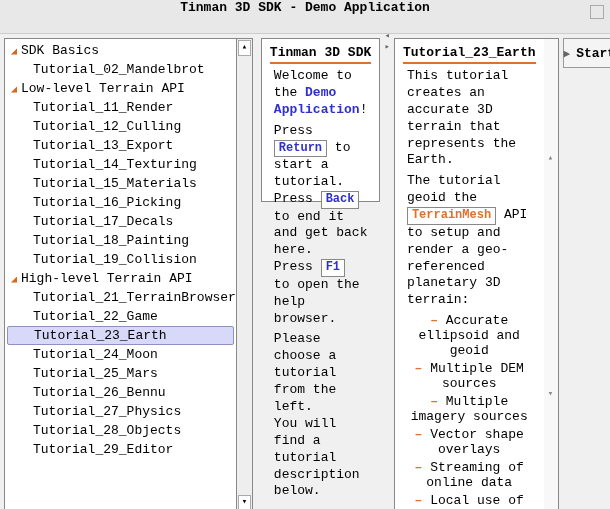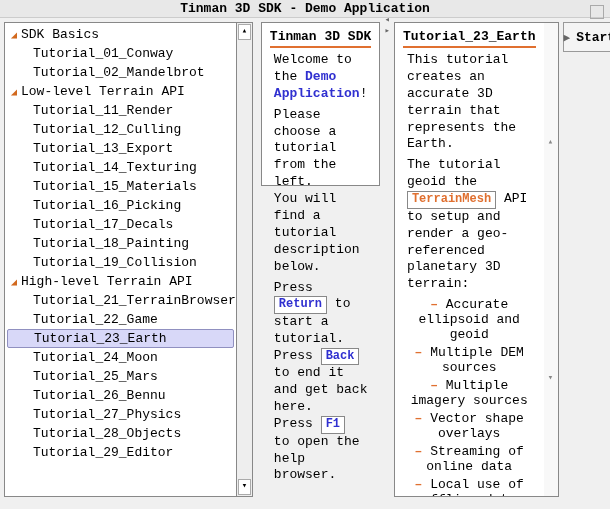--- a/index.html
+++ b/index.html
@@ -1,17 +1,17 @@
 <!DOCTYPE html>
 <html><head>
 <meta charset="utf-8">
 <style>
 * { box-sizing: border-box; margin: 0; padding: 0; }
 body { font-family: "Courier New", monospace; font-size: 13px; background: #f0f0f0; width: 610px; height: 509px; overflow: hidden; }
-.titlebar { height: 18px; background: #e8e8e8; border-bottom: 1px solid #ccc; display: flex; align-items: center; justify-content: center; font-weight: bold; position: relative; }
+.titlebar { height: 34px; background: #e8e8e8; border-bottom: 1px solid #ccc; display: flex; justify-content: center; font-weight: bold; position: relative; }
 .titlebar .maxbtn { position: absolute; right: 6px; top: 5px; width: 14px; height: 14px; border: 1px solid #aaa; }
 .content { display: flex; height: 483px; padding: 4px; gap: 4px; }
 .left { width: 280px; display: flex; }
 .tree-container { flex: 1; background: #fff; border: 1px solid #888; overflow: hidden; position: relative; }
 .tree { padding: 2px 0; }
 .tree-row { display: flex; align-items: center; height: 19px; padding-left: 6px; cursor: pointer; }
 .tree-row.cat { font-weight: normal; }
 .tree-row .arrow { width: 10px; display: inline-block; color: #d2691e; font-size: 10px; }
 .tree-row .indent { width: 22px; display: inline-block; }
 .tree-row.selected { background: #d8d8f8; border: 1px solid #9090c0; border-radius: 2px; margin: 0 2px; padding-left: 4px; }
@@ -46,21 +46,20 @@
 <div class="titlebar">
   <span>Tinman 3D SDK - Demo Application</span>
   <div class="maxbtn"></div>
 </div>
 
 <div class="content">
   <div class="left">
     <div class="tree-container">
       <div class="tree" id="tree">
           <div class="tree-row cat"><span class="arrow">◢</span> SDK Basics</div>
-          <div class="tree-row"><span class="indent"></span>Tutorial_01_Conway</div>
           <div class="tree-row"><span class="indent"></span>Tutorial_02_Mandelbrot</div>
           <div class="tree-row cat"><span class="arrow">◢</span> Low-level Terrain API</div>
           <div class="tree-row"><span class="indent"></span>Tutorial_11_Render</div>
           <div class="tree-row"><span class="indent"></span>Tutorial_12_Culling</div>
           <div class="tree-row"><span class="indent"></span>Tutorial_13_Export</div>
           <div class="tree-row"><span class="indent"></span>Tutorial_14_Texturing</div>
           <div class="tree-row"><span class="indent"></span>Tutorial_15_Materials</div>
           <div class="tree-row"><span class="indent"></span>Tutorial_16_Picking</div>
           <div class="tree-row"><span class="indent"></span>Tutorial_17_Decals</div>
           <div class="tree-row"><span class="indent"></span>Tutorial_18_Painting</div>
@@ -87,26 +86,26 @@
   <div class="splitter-v">
       <span class="grip"></span>
     </div>
 
   <div class="right">
     <div class="panel panel-top">
       <h3>Tinman 3D SDK</h3>
       <p>
         <span>Welcome to the </span><span class="link">Demo Application</span><span>!</span>
       </p>
-      <p><span>Please choose a tutorial from the left.</span><br><span>You will find a tutorial description below.</span></p>
       <p>
         <span>Press </span><span class="kbd">Return</span><span> to start a tutorial.</span><br>
         <span>Press </span><span class="kbd">Back</span><span> to end it and get back here.</span><br>
         <span>Press </span><span class="kbd">F1</span><span> to open the help browser.</span>
       </p>
+      <p><span>Please choose a tutorial from the left.</span><br><span>You will find a tutorial description below.</span></p>
     </div>
 
     <div class="splitter-h">◂ ▸</div>
 
     <div class="panel panel-mid" style="padding:0">
       <div class="panel-mid-inner">
         <h3>Tutorial_23_Earth</h3>
         <p>This tutorial creates an accurate 3D terrain that represents the Earth.</p>
         <p>
           <span>The tutorial geoid the </span><span class="api">TerrainMesh</span><span> API to setup and render a geo-referenced planetary 3D terrain:</span>

